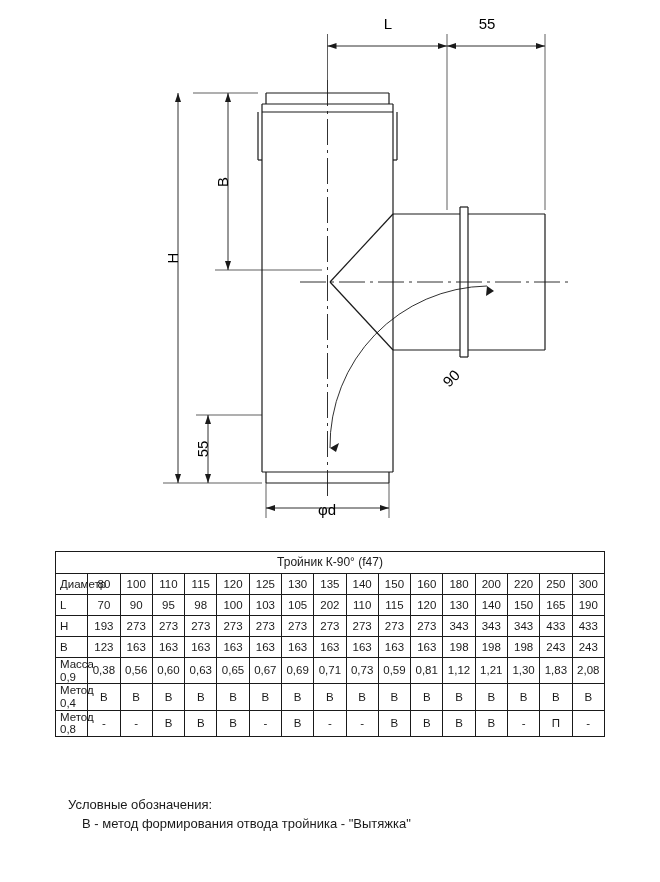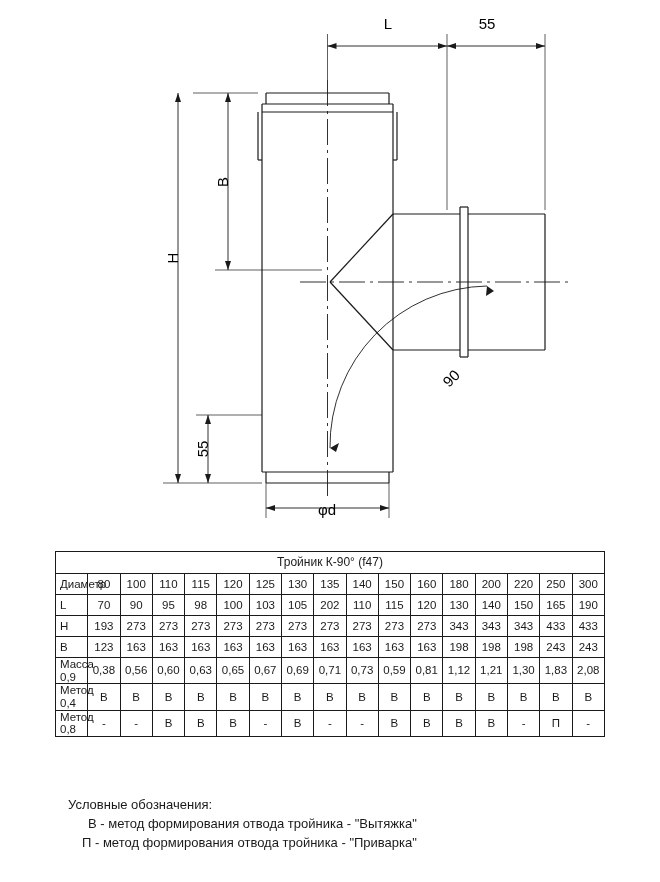--- a/index.html
+++ b/index.html
@@ -33,21 +33,21 @@
     padding-left:4px;
     width:72px;
   }
   th.title{height:21px;font-weight:normal;font-size:12px;}
   #legend{
     position:absolute;
     left:68px;top:795px;
     font-size:13px;
     line-height:19px;
   }
-  #legend .indent{padding-left:14px;text-align:right;}
+  #legend .indent{padding-left:14px;}
   .lbl{font-size:15px;}
 </style>
 </head>
 <body>
 
 <svg id="drawing" viewBox="0 0 660 545">
   <g stroke="#1a1a1a" fill="none" stroke-width="1.2">
 
     <path d="M262 104 L262 472"></path>
     <path d="M393 104 L393 472"></path>
@@ -272,14 +272,13 @@
           <td>П</td>
           <td>-</td>
         </tr>
       </tbody>
   </table>
 </div>
 
 <div id="legend">
   <div>Условные обозначения:</div>
   <div class="indent">В - метод формирования отвода тройника - "Вытяжка"</div>
-  <div class="indent">П - метод формирования отвода тройника - "Приварка"</div>
 </div>
 
 </body></html>

